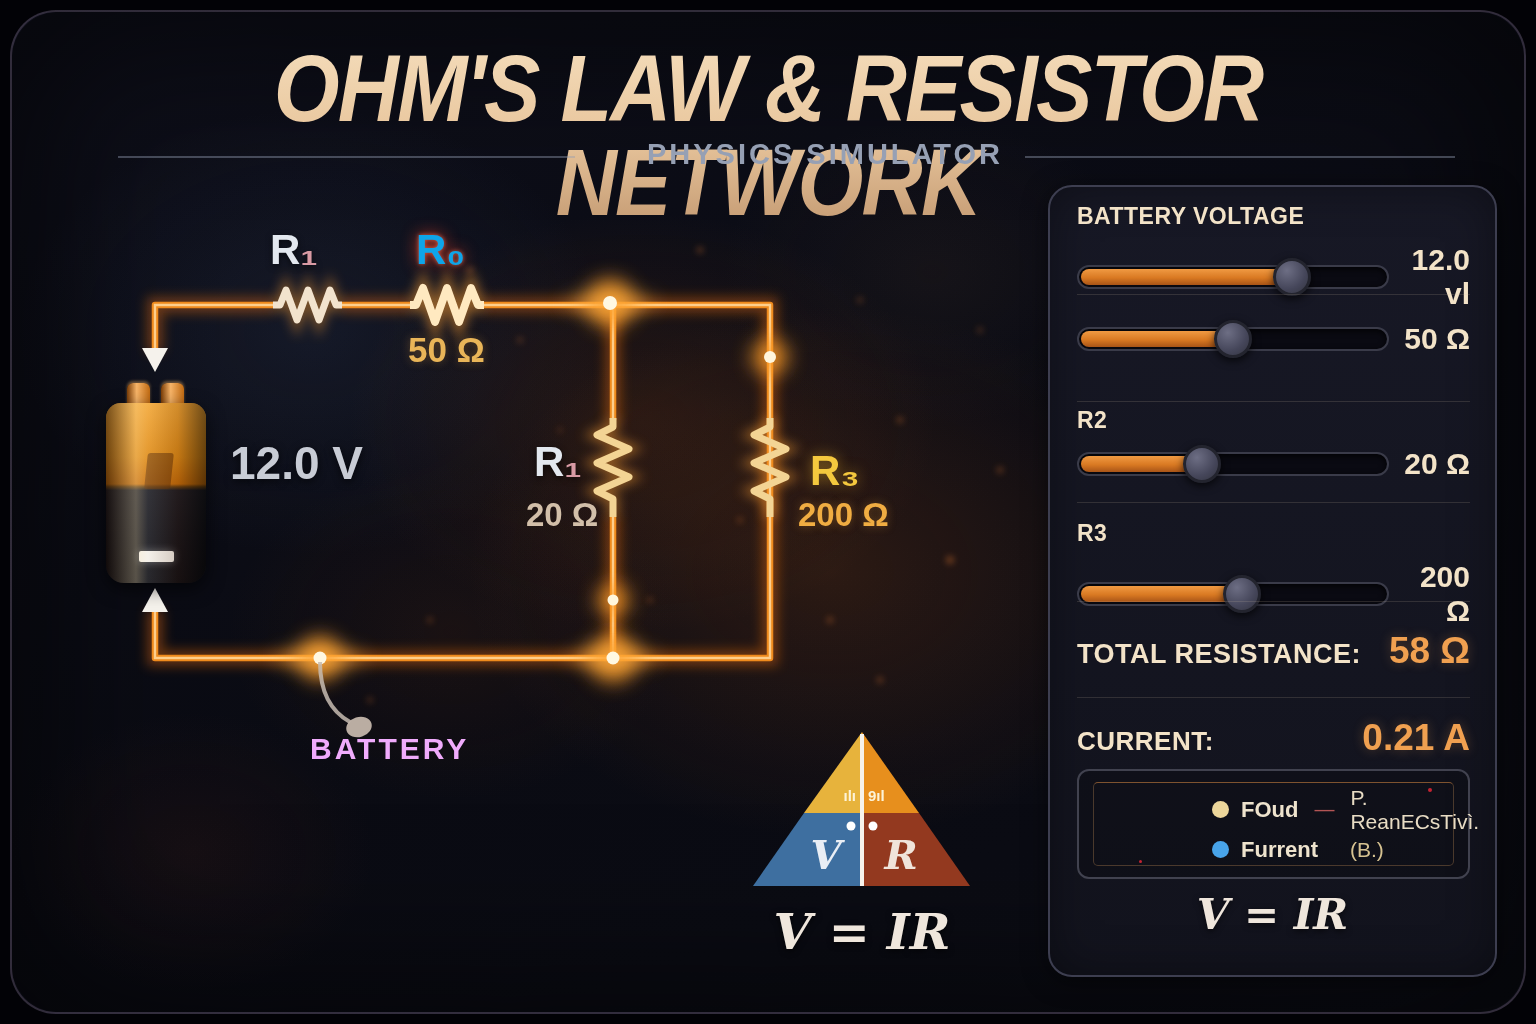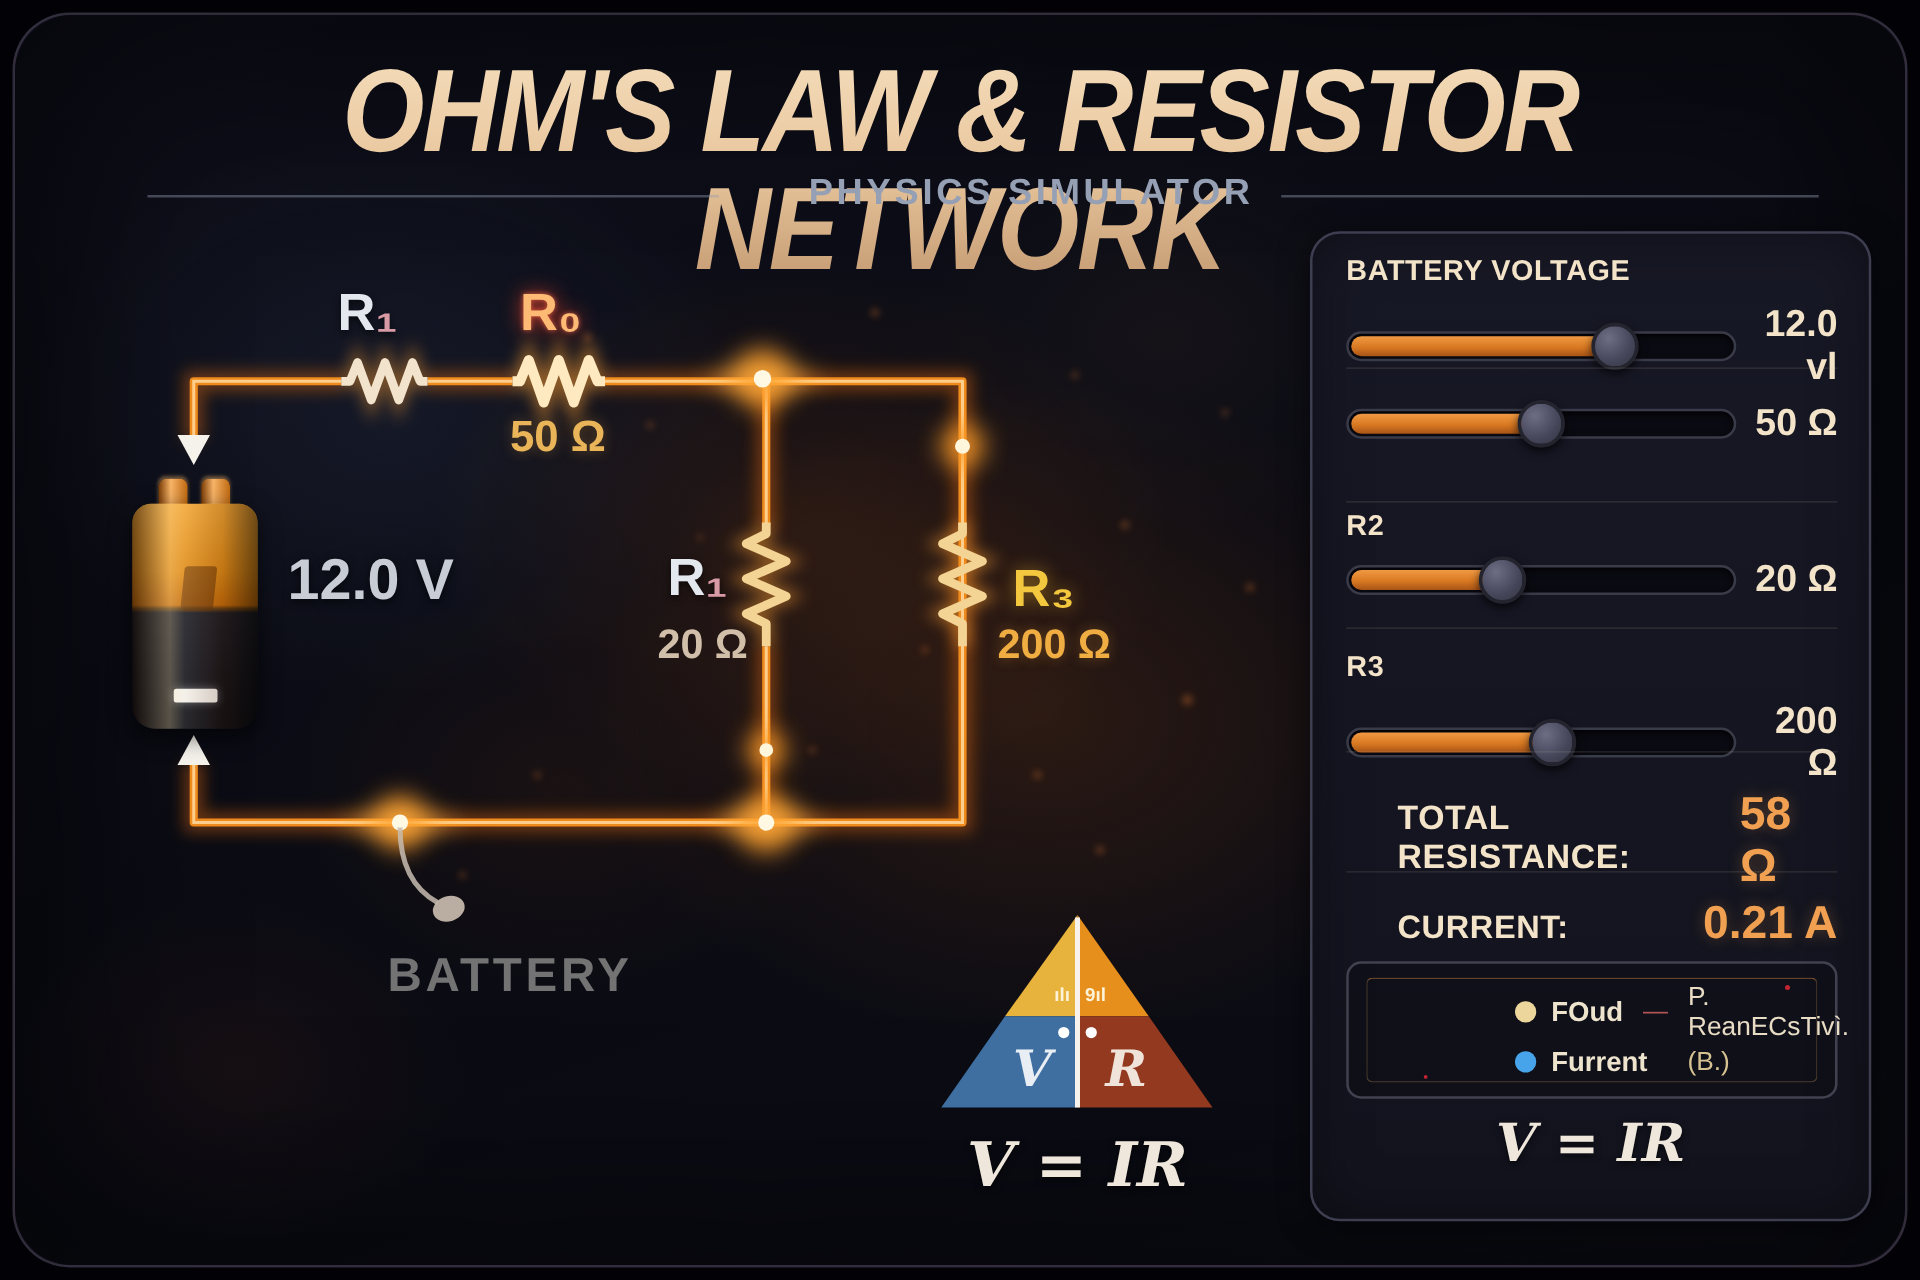--- a/index.html
+++ b/index.html
@@ -32,33 +32,33 @@
     font-size:29px; font-weight:bold; letter-spacing:3px; color:#96a0b4; }
   .subline { position:absolute; top:156px; height:2px; background:rgba(148,158,178,.42); }
   .subline.l { left:118px; width:457px; }
   .subline.r { left:1025px; width:430px; }
 
   
   .clabel { position:absolute; font-weight:bold; }
   .two-tone { color:#d89aa4; }
   .two-tone::first-letter { color:#e3e8ef; }
   .lbl-r1-top { left:270px; top:226px; font-size:42px; text-shadow:0 2px 6px rgba(0,0,0,.6); }
-  .lbl-r0-top { left:416px; top:226px; font-size:42px; color:#fdba74;
+  .lbl-r0-top { left:416px; top:226px; font-size:42px; color:#0ea5e9;
      text-shadow:0 0 16px rgba(255,70,40,.85),0 0 4px rgba(255,120,90,.8); }
   .lbl-r0-val { left:408px; top:330px; font-size:35px; color:#e9b558; font-weight:bold;
      text-shadow:0 0 10px rgba(230,160,60,.35); }
   .lbl-voltage { left:230px; top:436px; font-size:46px; color:#c8ccd5;
      text-shadow:0 2px 8px rgba(0,0,0,.7); }
   .lbl-p1 { left:534px; top:438px; font-size:42px; text-shadow:0 2px 6px rgba(0,0,0,.6); }
   .lbl-p1-val { left:526px; top:496px; font-size:33px; color:#d2bfa9; }
   .lbl-p3 { left:810px; top:447px; font-size:42px; color:#f4c83e;
      text-shadow:0 0 14px rgba(255,190,40,.5); }
   .lbl-p3-val { left:798px; top:496px; font-size:33px; color:#f0ad42;
      text-shadow:0 0 10px rgba(240,160,50,.35); }
-  .lbl-battery { left:310px; top:760px; font-size:38px; letter-spacing:3px; color:#737373; }
+  .lbl-battery { left:310px; top:732px; font-size:30px; letter-spacing:3px; color:#f0abfc; }
 
   
   .battery { position:absolute; left:106px; top:383px; width:100px; height:200px; }
   .term { position:absolute; width:23px; height:27px; border-radius:6px 6px 3px 3px;
     background:linear-gradient(90deg,#7a3c06,#f7b468 42%,#c06a12);
     box-shadow:0 -2px 3px rgba(255,190,110,.4); }
   .term.t1 { left:21px; top:0; } .term.t2 { left:55px; top:0; }
   .bat-body { position:absolute; left:0; top:20px; width:100px; height:180px;
     border-radius:15px 15px 18px 18px;
     background:linear-gradient(180deg,#f3a736 0%,#e08c17 30%,#c76e0a 45%,#6b4210 46.5%,#1d1d24 48.5%,#15151b 75%,#101015 100%);
@@ -84,21 +84,21 @@
   .sfill { position:absolute; left:2px; top:2px; bottom:2px; border-radius:9px;
     background:linear-gradient(180deg,#f09a43 0%,#d97922 55%,#a85417 100%); }
   .sthumb { position:absolute; top:50%; width:38px; height:38px; border-radius:50%;
     transform:translateY(-50%);
     background:radial-gradient(circle at 34% 30%,#6d6e84,#45465a 60%,#33343f);
     border:3px solid #23242e; box-shadow:0 3px 8px rgba(0,0,0,.7); cursor:grab; }
   .svalue { flex:1; text-align:right; font-size:30px; font-weight:bold; color:#f3e3c8; }
   .divider { position:absolute; left:27px; right:25px; height:1px;
     background:rgba(212,192,170,.16); }
   .resrow { position:absolute; left:27px; right:25px; display:flex;
-    justify-content:space-between; align-items:baseline;margin-left:41px; }
+    justify-content:space-between; align-items:baseline; }
   .reslabel { font-size:27px; font-weight:bold; letter-spacing:.5px; color:#f3e3c8; }
   .resvalue { font-size:37px; font-weight:bold; color:#f0a050;
     text-shadow:0 0 12px rgba(240,160,80,.3); }
   .legendbox { position:absolute; left:27px; right:25px; top:582px; height:110px;
     border:2px solid #41424f; border-radius:12px; background:rgba(8,8,14,.35); padding:11px 14px; }
   .legendinner { width:100%; height:100%; border:1px solid rgba(150,110,70,.45);
     border-top-color:rgba(195,125,62,.62); border-radius:5px;
     display:flex; flex-direction:column; justify-content:center; gap:3px; padding-left:118px; }
   .lrow { display:flex; align-items:center; gap:12px; }
   .legend-dot { width:17px; height:17px; border-radius:50%; flex:none; }

